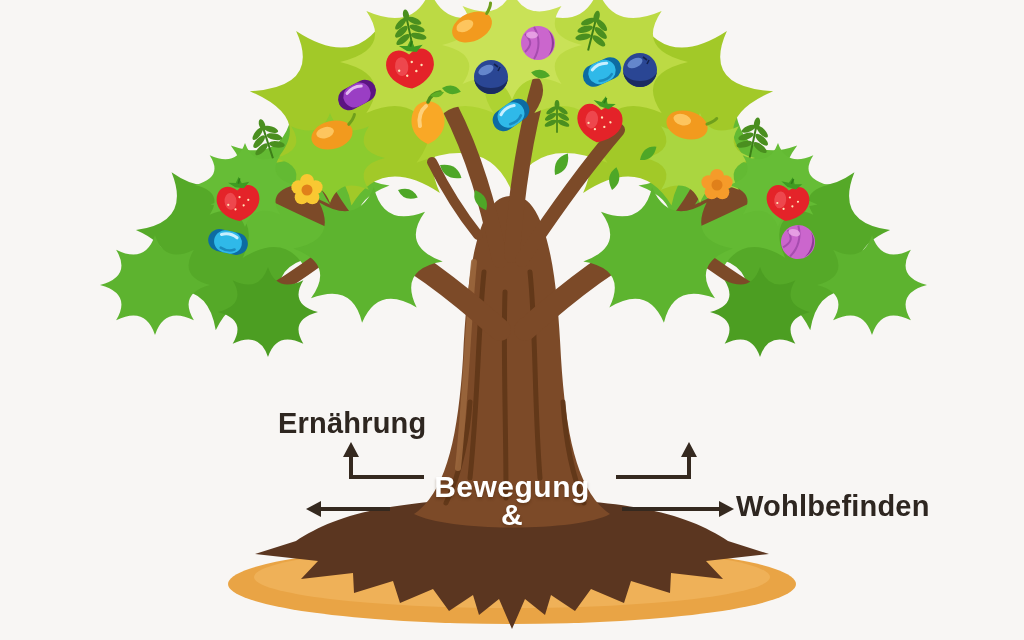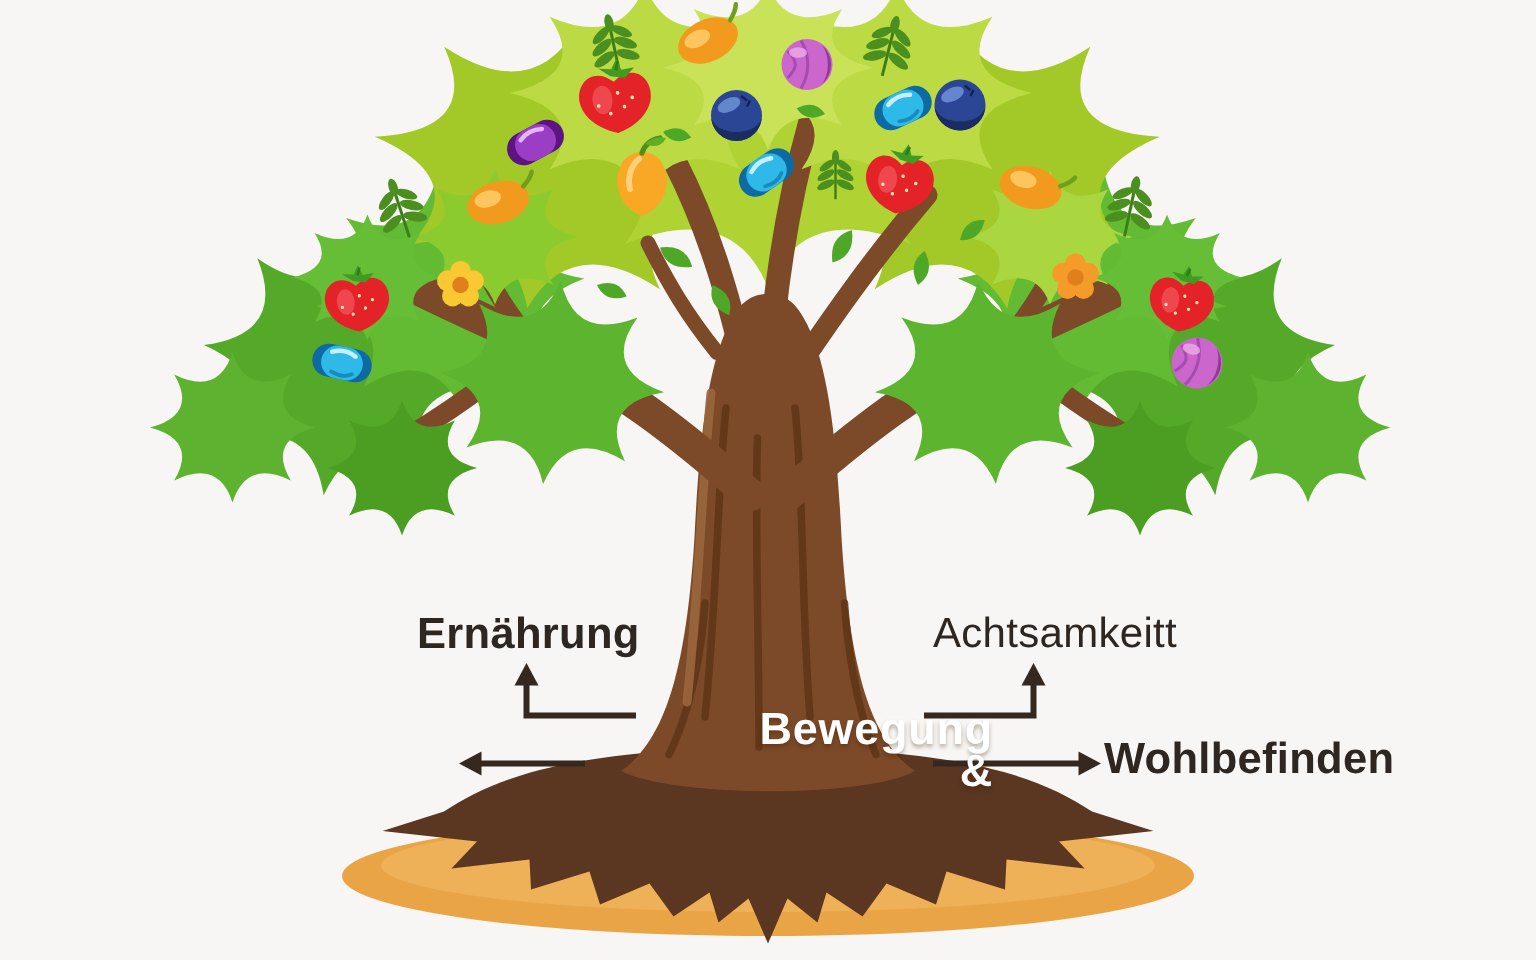--- a/index.html
+++ b/index.html
@@ -9,21 +9,21 @@
     font-family:"Liberation Sans","DejaVu Sans",sans-serif;
     padding-left:20px;
   }
   .stage svg{position:absolute;left:0;top:0;}
   .lbl{
     position:absolute;color:#2e2620;font-size:28px;white-space:nowrap;
     letter-spacing:0.2px;
   }
   .lbl.bold{font-weight:700;font-size:29px;}
   .trunk-label{
-    position:absolute;left:362px;top:473px;width:300px;text-align:right;
+    position:absolute;left:362px;top:473px;width:300px;text-align:center;
     color:#ffffff;font-weight:700;font-size:30px;line-height:28px;
     text-shadow:0 2px 3px rgba(60,30,5,0.35);letter-spacing:0.5px;
   }
 </style>
 </head>
 <body>
 
 <div class="stage">
 
 <svg width="1024" height="640" viewBox="0 0 1024 640">
@@ -217,21 +217,20 @@
     <path d="M616,477 L689,477 L689,452"></path>
     <polygon points="689,442 681,457 697,457" fill="#35291f" stroke="none"></polygon>
     <path d="M390,509 L320,509"></path>
     <polygon points="306,509 321,501 321,517" fill="#35291f" stroke="none"></polygon>
     <path d="M622,509 L720,509"></path>
     <polygon points="734,509 719,501 719,517" fill="#35291f" stroke="none"></polygon>
   </g>
 </svg>
 
   <div class="lbl bold" style="left:278px;top:407px">Ernährung</div>
-  <div class="lbl" style="left:622px;top:406px">Achtsamkeitt</div>
   <div class="lbl bold" style="left:736px;top:490px">Wohlbefinden</div>
 
   <div class="trunk-label">
     <div>Bewegung</div>
     <div>&amp;</div>
   </div>
 
 </div>
 
 </body></html>

